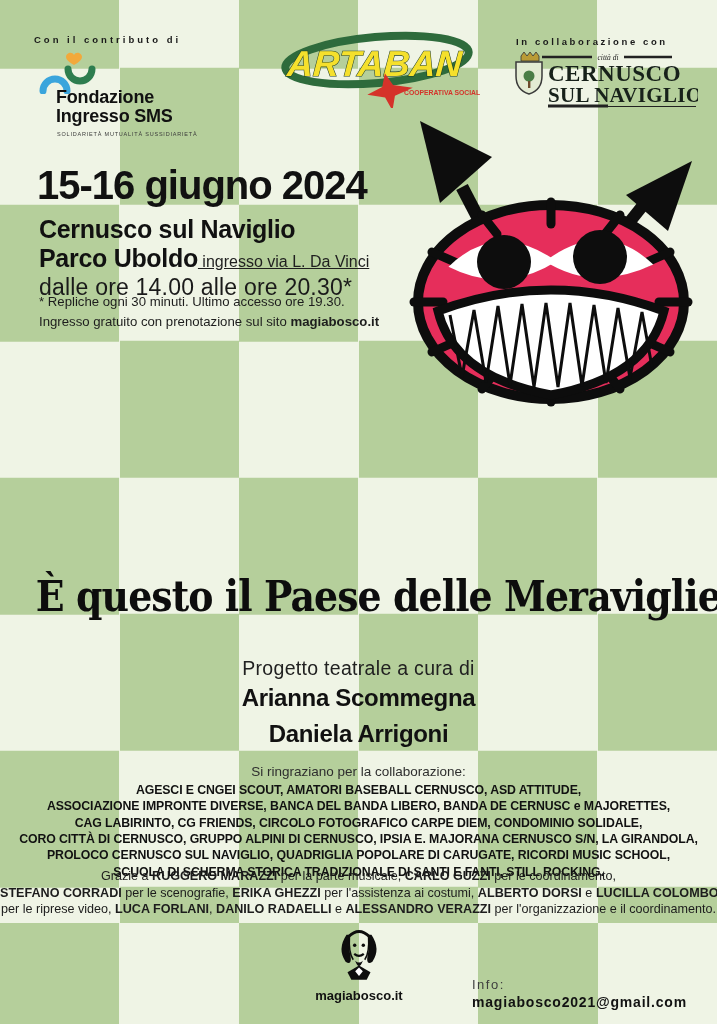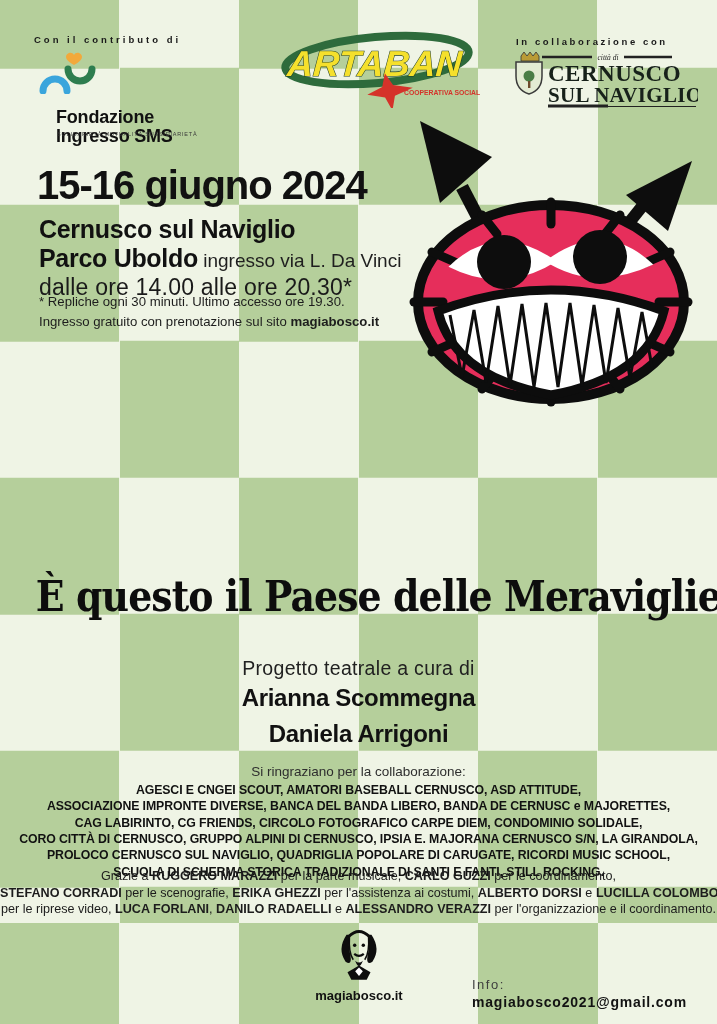--- a/index.html
+++ b/index.html
@@ -21,21 +21,21 @@
   .layer{position:absolute;z-index:2;}
   .center{left:0;width:717px;text-align:center;}
 
   .small-caps-label{font-size:9.5px;font-weight:700;letter-spacing:3px;color:#1a1a1a;}
   .fond-name{font-size:18px;font-weight:800;line-height:1.08;letter-spacing:-0.2px;}
   .fond-tagline{font-size:5.5px;letter-spacing:0.8px;color:#3a3a3a;}
 
   .date-line{font-size:40px;font-weight:800;letter-spacing:-1px;}
   .city-line{font-size:25px;font-weight:800;letter-spacing:-0.3px;}
   .venue-line{font-size:25px;font-weight:800;letter-spacing:-0.3px;}
-  .venue-detail{font-size:19px;font-weight:400;letter-spacing:0;color:#1f1f1f;}
+  .venue-detail{font-size:16px;font-weight:400;letter-spacing:0;color:#1f1f1f;text-decoration:underline;}
   .hours-line{font-size:23px;font-weight:400;color:#1a1a1a;letter-spacing:0.2px;}
   .note{font-size:13.2px;line-height:1.5;color:#1d1d1d;}
   .note b{font-weight:700;}
 
   .alice-title{font-family:"DejaVu Serif","Liberation Serif",serif;
     font-size:248px;font-weight:700;font-style:italic;line-height:0.9;
     color:var(--pink);letter-spacing:-6px;}
   .subtitle{font-family:"DejaVu Serif","Liberation Serif",serif;font-size:42px;font-weight:700;
     color:#0d0d0d;transform:scaleX(0.9);transform-origin:center;white-space:nowrap;letter-spacing:-1px;}
 
@@ -61,21 +61,21 @@
   <div class="checker-bottom"></div>
 
   <div class="layer small-caps-label" style="left:34px;top:34px;">Con il contributo di</div>
 
   <svg class="layer" style="left:38px;top:50px;" width="62" height="44" viewBox="0 0 62 44">
     <path d="M28,7 C28,3 34,1 36,5 C38,1 44,3 44,7 C44,11 36,15 36,15 C36,15 28,11 28,7 Z" fill="var(--heart-orange)"></path>
     <path d="M30,19 A12,12 0 0 0 54,19" fill="none" stroke="var(--fond-green)" stroke-width="7" stroke-linecap="round"></path>
     <path d="M5,41 A12,12 0 0 1 29,41" fill="none" stroke="var(--fond-blue)" stroke-width="7" stroke-linecap="round"></path>
   </svg>
 
-  <div class="layer fond-name" style="left:56px;top:108px;">
+  <div class="layer fond-name" style="left:56px;top:88px;">
     <div>Fondazione</div>
     <div>Ingresso SMS</div>
   </div>
   <div class="layer fond-tagline" style="left:57px;top:131px;">SOLIDARIETÀ MUTUALITÀ SUSSIDIARIETÀ</div>
 
   <svg class="layer" style="left:280px;top:30px;" width="200" height="78" viewBox="0 0 200 78">
     <ellipse cx="97" cy="30" rx="92" ry="23" fill="none" stroke="var(--artaban-green)" stroke-width="8" transform="rotate(-5 97 30)"></ellipse>
     <text x="97" y="46" text-anchor="middle" font-size="36" font-weight="700" font-style="italic" fill="var(--artaban-yellow)" stroke="#1d3a22" stroke-width="1.1" paint-order="stroke" transform="skewX(-4)">ARTABAN</text>
     <polygon points="108,43 114,56 133,62 114,67 109,81 104,67 87,61 103,56" fill="var(--logo-red)" transform="rotate(-10 108 61)"></polygon>
     <text x="124" y="65" font-size="6.8" font-weight="700" fill="var(--logo-red)">COOPERATIVA SOCIALE</text>

